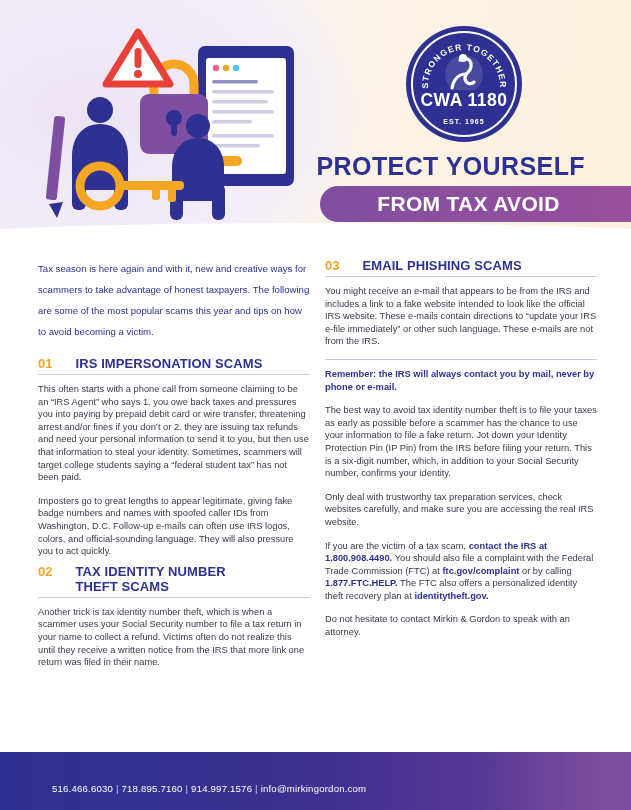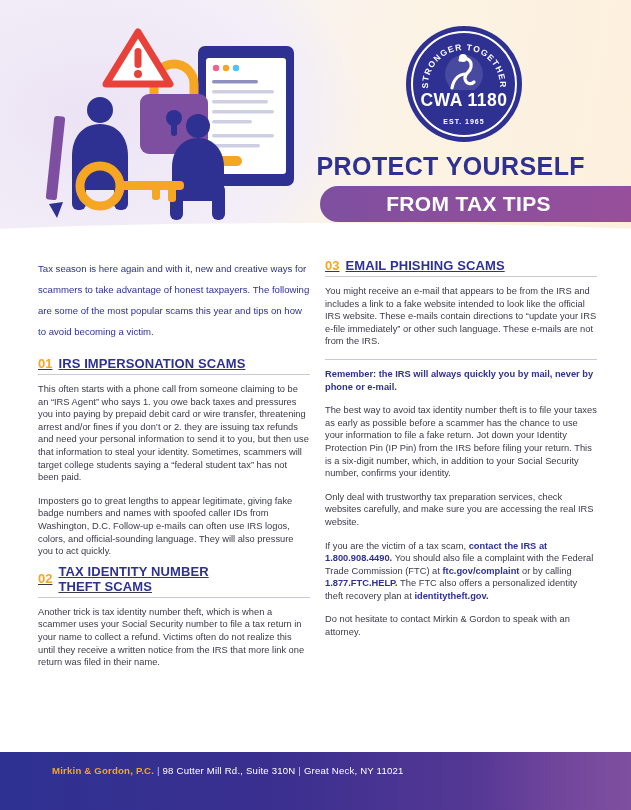--- a/index.html
+++ b/index.html
@@ -105,24 +105,23 @@
 
   .intro {
     color: #2e3192;
     font-size: 9.6px;
     line-height: 21px;
     margin: 0 0 14px 0;
   }
 
   .sec-head {
     display: flex;
-    align-items: center;
-    gap: 6px;
+    align-items: flex-start;
+    gap: 23px;
     margin: 0 0 3px 0;
-    text-decoration: underline;
   }
   .sec-num {
     color: #f5a623;
     font-weight: bold;
     font-size: 13px;
     line-height: 15px;
   }
   .sec-title {
     color: #2e3192;
     font-weight: bold;
@@ -259,21 +258,21 @@
         </g>
         <rect x="16" y="66" width="88" height="20" fill="#2e3192"></rect>
         <text x="60" y="82" font-family="Liberation Sans, sans-serif" font-size="17.5" font-weight="bold" fill="#ffffff" text-anchor="middle" letter-spacing="0.5">CWA 1180</text>
         <text x="60" y="100" font-family="Liberation Sans, sans-serif" font-size="7" font-weight="bold" fill="#ffffff" text-anchor="middle" letter-spacing="1">EST. 1965</text>
       </svg>
     </div>
 
     <div class="headline">PROTECT YOURSELF</div>
 
     <div class="subhead-band">
-      <span class="txt">FROM TAX TIPS</span>
+      <span class="txt">FROM TAX AVOID</span>
     </div>
 
     <div class="hero-bottom-curve"></div>
   </div>
 
   <div class="col col-left">
     <p class="intro">Tax season is here again and with it, new and creative ways for scammers to take advantage of honest taxpayers. The following are some of the most popular scams this year and tips on how to avoid becoming a victim.</p>
 
     <div>
       <div class="sec-head">
@@ -308,35 +307,37 @@
       </div>
       <div class="rule"></div>
       <p class="body">You might receive an e-mail that appears to be from the IRS and includes a link to a fake website intended to look like the official IRS website.  These e-mails contain directions to “update your IRS e-file immediately” or other such language.  These e-mails are not from the IRS.</p>
     </div>
 
     <div style="height:8px"></div>
 
     <div>
       <div class="rule"></div>
 
-      <p class="body hl">Remember: the IRS will always quickly you by mail, never by phone or e-mail.</p>
+      <p class="body hl">Remember: the IRS will always contact you by mail, never by phone or e-mail.</p>
       <p class="body">The best way to avoid tax identity number theft is to file your taxes as early as possible before a scammer has the chance to use your information to file a fake return. Jot down your Identity Protection Pin (IP Pin) from the IRS before filing your return.  This is a six-digit number, which, in addition to your Social Security number, confirms your identity.</p>
       <p class="body">Only deal with trustworthy tax preparation services, check websites carefully, and make sure you are accessing the real IRS website.</p>
 
       <p class="body"><span>If you are the victim of a tax scam, </span><span class="b">contact the IRS at 1.800.908.4490.</span><span> You should also file a complaint with the Federal Trade Commission (FTC) at </span><span class="b">ftc.gov/complaint</span><span> or by calling </span><span class="b">1.877.FTC.HELP.</span><span> The FTC also offers a personalized identity theft recovery plan at </span><span class="b">identitytheft.gov.</span></p>
 
       <p class="body">Do not hesitate to contact Mirkin &amp; Gordon to speak with an attorney.</p>
     </div>
   </div>
 
   <div class="page-edge-bottom"></div>
   <div class="footer">
     <div class="footer-accent"></div>
-    <div class="footer-line1">
-      <span class="firm">Mirkin &amp; Gordon, P.C.</span>
+    <div class="footer-line2">
+      <span>516.466.6030</span>
       <span class="sep">|</span>
-      <span>98 Cutter Mill Rd., Suite 310N</span>
+      <span>718.895.7160</span>
       <span class="sep">|</span>
-      <span>Great Neck, NY 11021</span>
+      <span>914.997.1576</span>
+      <span class="sep">|</span>
+      <span>info@mirkingordon.com</span>
     </div>
   </div>
 
 </div>
 
 </body></html>

